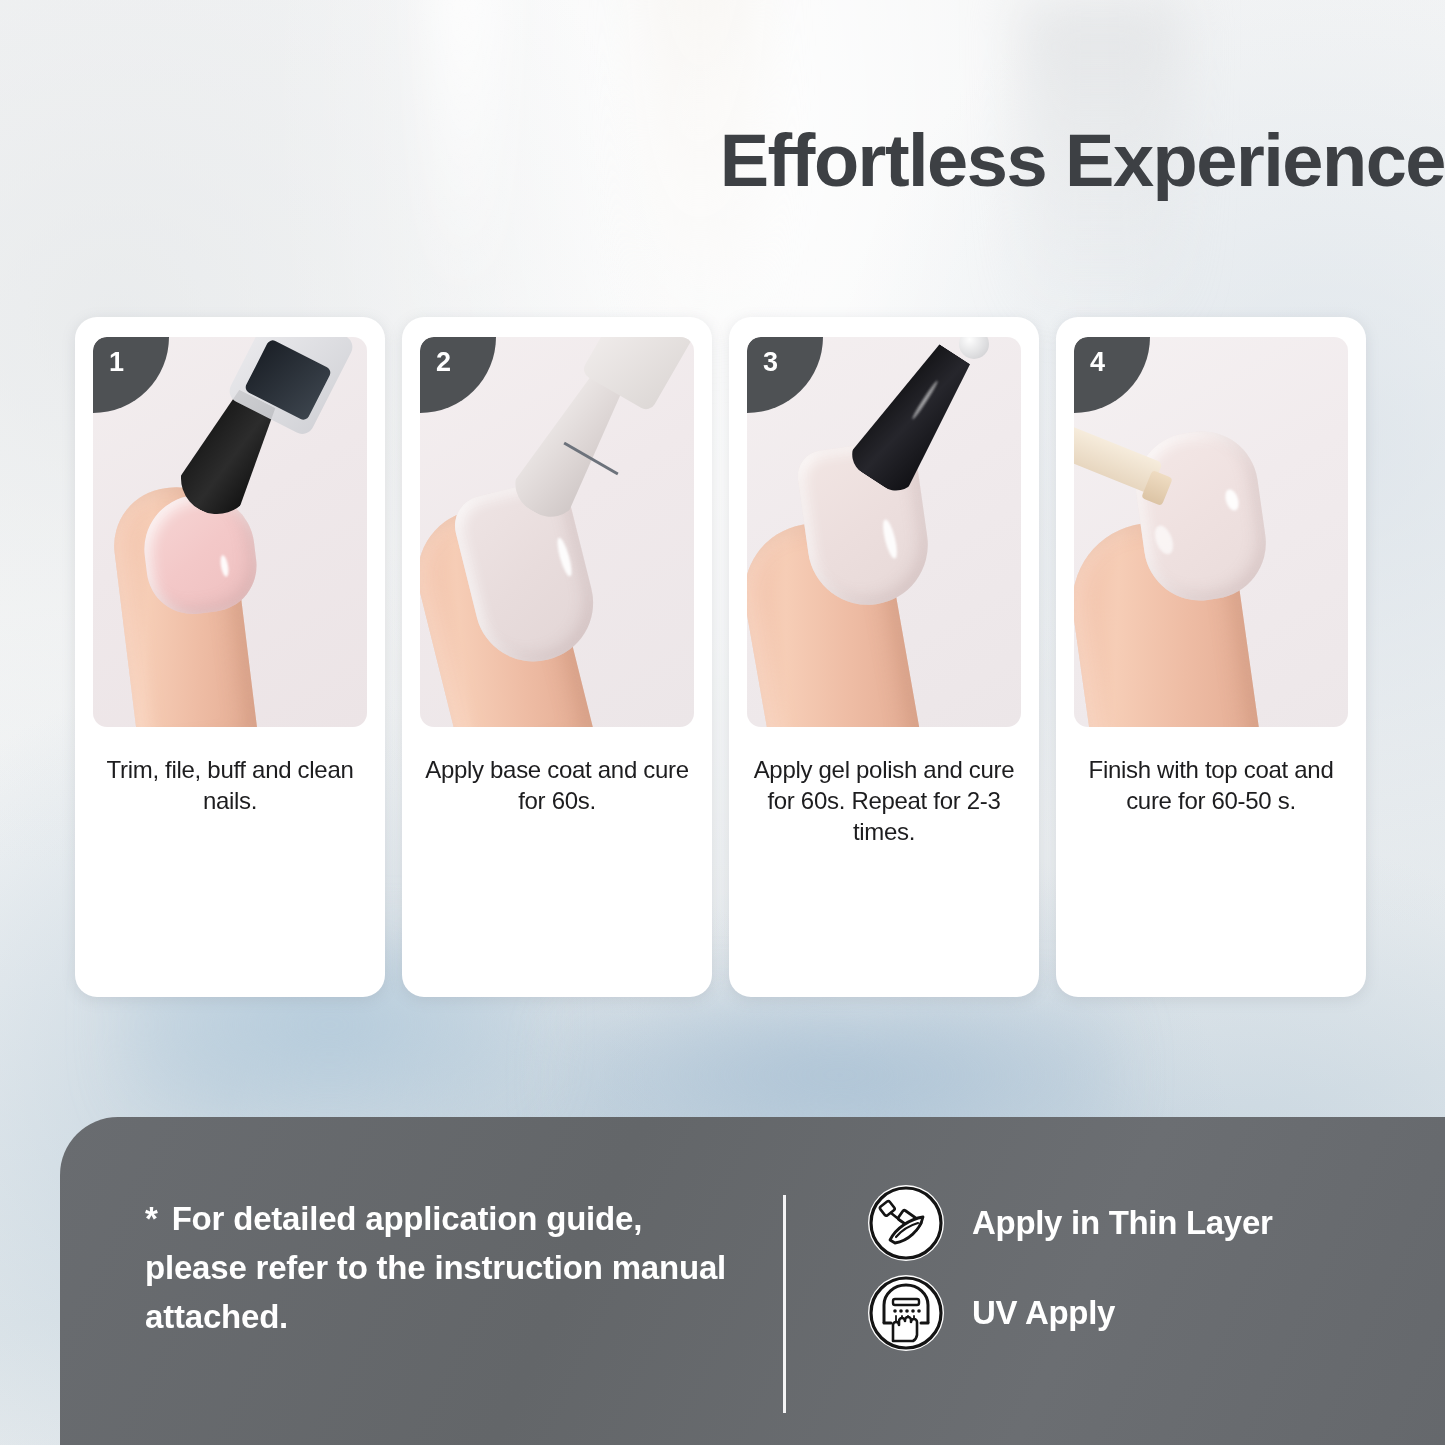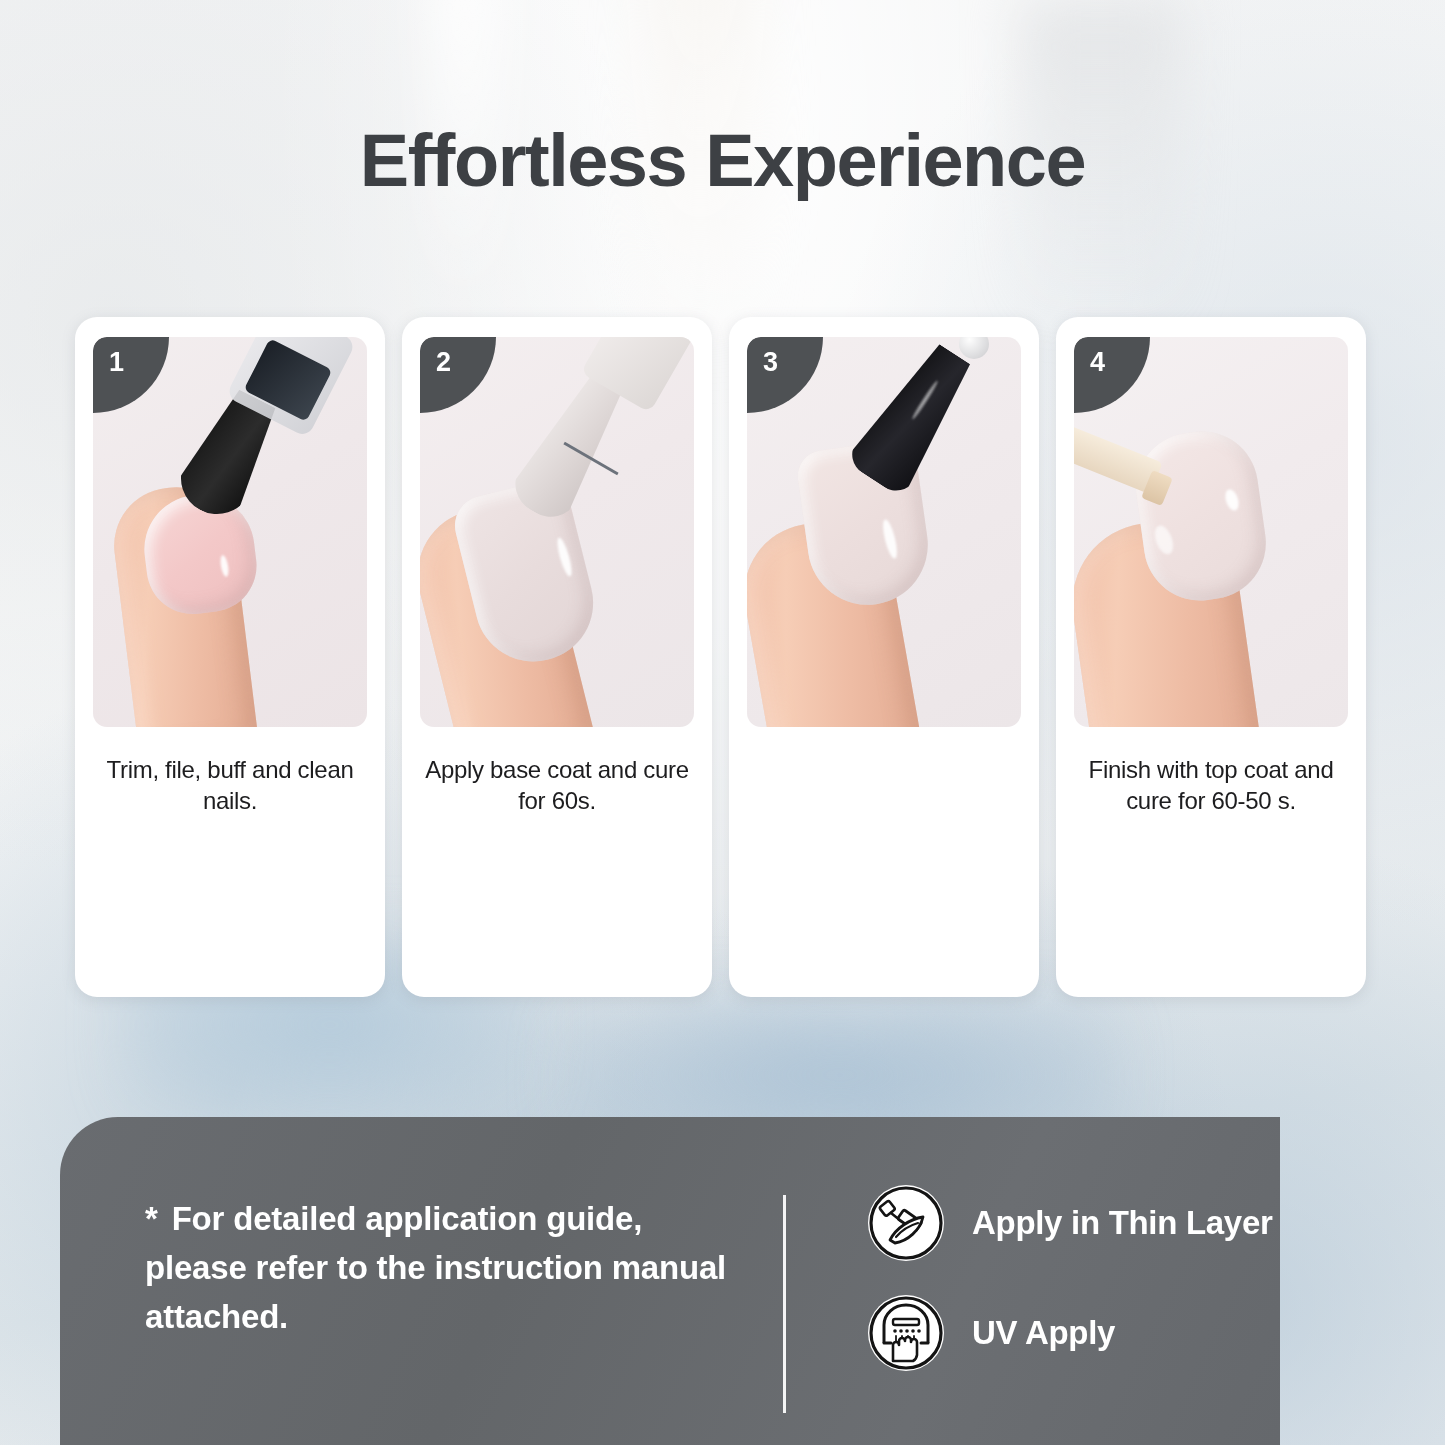--- a/index.html
+++ b/index.html
@@ -29,21 +29,21 @@
   .bg-streak {
     position:absolute;
     filter:blur(26px);
     pointer-events:none;
   }
 
   
   .title {
     position:absolute;
     top:118px; left:0; width:1445px;
-    text-align:center;
+    text-align:right;
     font-size:74px;
     font-weight:bold;
     letter-spacing:-1.5px;
     color:#3d4044;
   }
 
   
   .cards {
     position:absolute;
     top:317px; left:75px;
@@ -116,21 +116,21 @@
     background:rgba(255,255,255,0.92);
     border-radius:50%;
     filter:blur(1.2px);
   }
   .brush-handle { position:absolute; }
 
   
   .footer {
     position:absolute;
     left:60px; top:1117px;
-    width:1220px; height:328px;
+    width:1385px; height:328px;
     background:linear-gradient(115deg,#696c70 0%,#636669 38%,#6b6e72 72%,#65686c 100%);
     border-radius:58px 0 0 0;
     overflow:hidden;
   }
   .footer-note {
     position:absolute;
     left:85px; top:78px;
     width:600px;
     color:#ffffff;
     font-size:33px;
@@ -146,21 +146,21 @@
     width:3px; height:218px;
     background:#ffffff;
     opacity:0.93;
   }
 
   .features {
     position:absolute;
     left:808px; top:68px;
     display:flex;
     flex-direction:column;
-    gap:34px;
+    gap:14px;
   }
   .feature {
     display:flex;
     align-items:center;
     gap:28px;
   }
   .feature-icon {
     width:76px; height:76px;
     border-radius:50%;
     background:#ffffff;
@@ -239,20 +239,21 @@
           <div class="shine" style="left:138px;top:182px;width:10px;height:40px;transform:rotate(-14deg);"></div>
 
           <div class="brush-handle" style="left:132px;top:5px;width:70px;height:150px;background:linear-gradient(100deg,#0d0d0f,#26262c 50%,#101014);border-radius:5px 5px 22px 22px;transform:rotate(33deg);clip-path:polygon(24% 0,76% 0,100% 100%,0 100%);"></div>
           <div class="shine" style="left:176px;top:40px;width:4px;height:46px;transform:rotate(33deg);opacity:0.6;"></div>
           <div class="brush-handle" style="left:212px;top:-8px;width:30px;height:30px;background:radial-gradient(circle at 35% 35%,#fdfdfd,#c9c9cc);border-radius:50%;"></div>
         </div>
         <div class="badge">
           <span>3</span>
         </div>
       </div>
+      <div class="caption">Apply gel polish and cure for 60s. Repeat for 2-3 times.</div>
     </div>
 
     <div class="card">
       <div class="card-photo" style="background:linear-gradient(150deg,#f5f1f2 0%,#f1ebed 45%,#ede7e9 100%);">
         <div class="scene">
           <div class="finger" style="left:4px;top:185px;width:168px;height:240px;border-radius:80px 80px 10px 10px;transform:rotate(-8deg);"></div>
           <div class="nail" style="left:66px;top:95px;width:122px;height:168px;border-radius:56px 56px 56px 56px;transform:rotate(-8deg);background:linear-gradient(150deg,#f4e8e7 0%,#efe1e0 48%,#e9dbda 100%);"></div>
           <div class="shine" style="left:152px;top:152px;width:12px;height:22px;transform:rotate(-18deg);"></div>
           <div class="shine" style="left:82px;top:188px;width:16px;height:30px;transform:rotate(-20deg);opacity:0.7;"></div>
 

